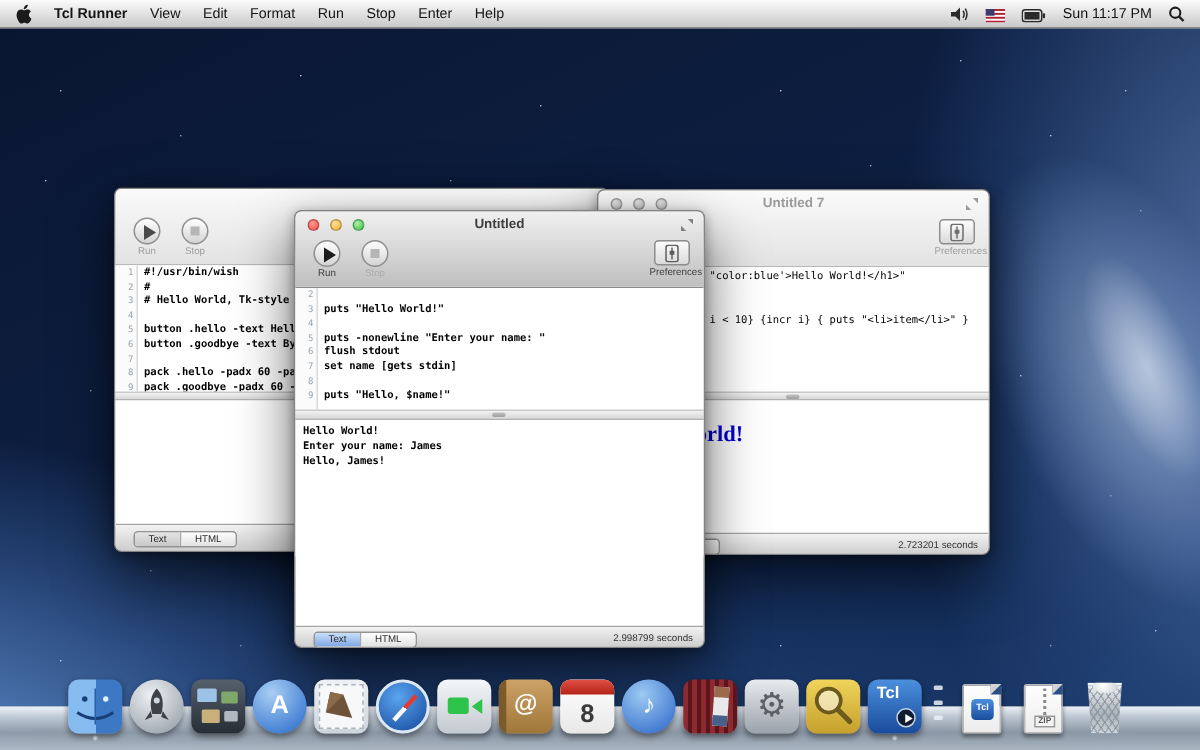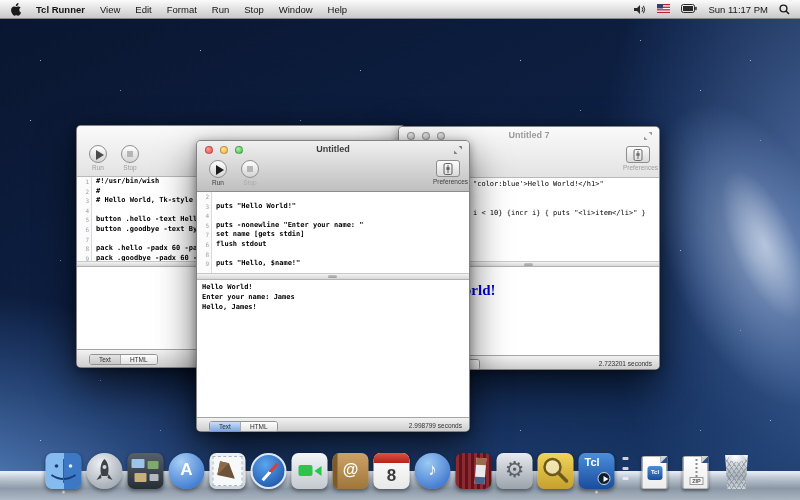--- a/index.html
+++ b/index.html
@@ -29,21 +29,21 @@
       770px 420px #cfd9ea, 100px 380px #aebfda, 160px 430px #8fa6c8, 240px 420px #cfd9ea,
       420px 430px #9fb4d4, 40px 440px #dfe7f4, 700px 430px #aebfda, 480px 250px #8fa6c8,
       560px 200px #cfd9ea, 30px 120px #e8eef8, 630px 170px #9fb4d4, 750px 60px #cfd9ea; }
 
   
   #menubar { position:absolute; top:0; left:0; right:0; height:19px; z-index:100;
     background:linear-gradient(#fbfbfb, #c9c9c9); border-bottom:1px solid rgba(40,40,40,.55);
     display:flex; align-items:center; padding:0 10px; gap:15px; font-size:9.5px; color:#151515; }
   #menubar .appname { font-weight:bold; }
   #menubar .mitem { cursor:default; }
-  .mb-right { margin-left:auto; display:flex; align-items:flex-start; gap:11px; }
+  .mb-right { margin-left:auto; display:flex; align-items:flex-end; gap:11px; }
   .clock { font-size:9.5px; }
 
   
   .window { position:absolute; border-radius:5px; background:#fff; border:1px solid rgba(30,30,30,.55);
     box-shadow:0 16px 38px rgba(0,0,0,.6), 0 2px 8px rgba(0,0,0,.35); }
   .header { position:absolute; top:0; left:0; right:0; height:51px; border-radius:4px 4px 0 0;
     background:linear-gradient(#f0f0f0, #bfbfbf); border-bottom:1px solid #8c8c8c; }
   .inactive .header { background:linear-gradient(#fafafa, #e3e3e3); border-bottom:1px solid #b9b9b9; }
   .titlebar { position:absolute; top:0; left:0; right:0; height:17px; }
   .title { text-align:center; font-size:9px; font-weight:bold; line-height:17px; color:#3e3e3e; }
@@ -211,21 +211,21 @@
       <svg width="11" height="13" viewBox="0 0 11 13">
           <path fill="#1a1a1a" d="M7.8 2.2c.5-.6.8-1.4.7-2.2-.7.1-1.5.5-2 1.1-.4.5-.8 1.3-.7 2.1.8 0 1.5-.4 2-1zM9.3 6.9c0-1.5 1.2-2.2 1.3-2.3-.7-1-1.8-1.2-2.2-1.2-.9-.1-1.8.5-2.3.5-.5 0-1.2-.5-2-.5-1 0-2 .6-2.5 1.5-1.1 1.9-.3 4.7.8 6.2.5.8 1.1 1.6 1.9 1.6.8 0 1.1-.5 2-.5s1.2.5 2 .5 1.4-.8 1.9-1.5c.6-.9.8-1.7.8-1.8-.1 0-1.7-.7-1.7-2.5z"></path>
         </svg>
     </span>
     <span class="appname">Tcl Runner</span>
     <span class="mitem">View</span>
     <span class="mitem">Edit</span>
     <span class="mitem">Format</span>
     <span class="mitem">Run</span>
     <span class="mitem">Stop</span>
-    <span class="mitem">Window</span>
+    <span class="mitem">Enter</span>
     <span class="mitem">Help</span>
     <span class="mb-right">
       <span>
         <svg width="12" height="11" viewBox="0 0 12 11">
             <polygon points="0,4 3,4 6,1 6,10 3,7 0,7" fill="#2a2a2a"></polygon>
             <path d="M8 3.2 Q9.6 5.5 8 7.8 M9.5 1.8 Q11.8 5.5 9.5 9.2" stroke="#2a2a2a" stroke-width="1" fill="none"></path>
           </svg>
       </span>
       <span>
         <svg width="13" height="9" viewBox="0 0 13 9">
@@ -433,26 +433,26 @@
         </div>
       <div class="line">
           <span class="ln">4</span>
           <span class="ct"></span>
         </div>
       <div class="line">
           <span class="ln">5</span>
           <span class="ct">puts -nonewline "Enter your name: "</span>
         </div>
       <div class="line">
+          <span class="ln">6</span>
+          <span class="ct">flush stdout</span>
+        </div>
+      <div class="line">
           <span class="ln">7</span>
           <span class="ct">set name [gets stdin]</span>
-        </div>
-      <div class="line">
-          <span class="ln">6</span>
-          <span class="ct">flush stdout</span>
         </div>
       <div class="line">
           <span class="ln">8</span>
           <span class="ct"></span>
         </div>
       <div class="line">
           <span class="ln">9</span>
           <span class="ct">puts "Hello, $name!"</span>
         </div>
     </div>

